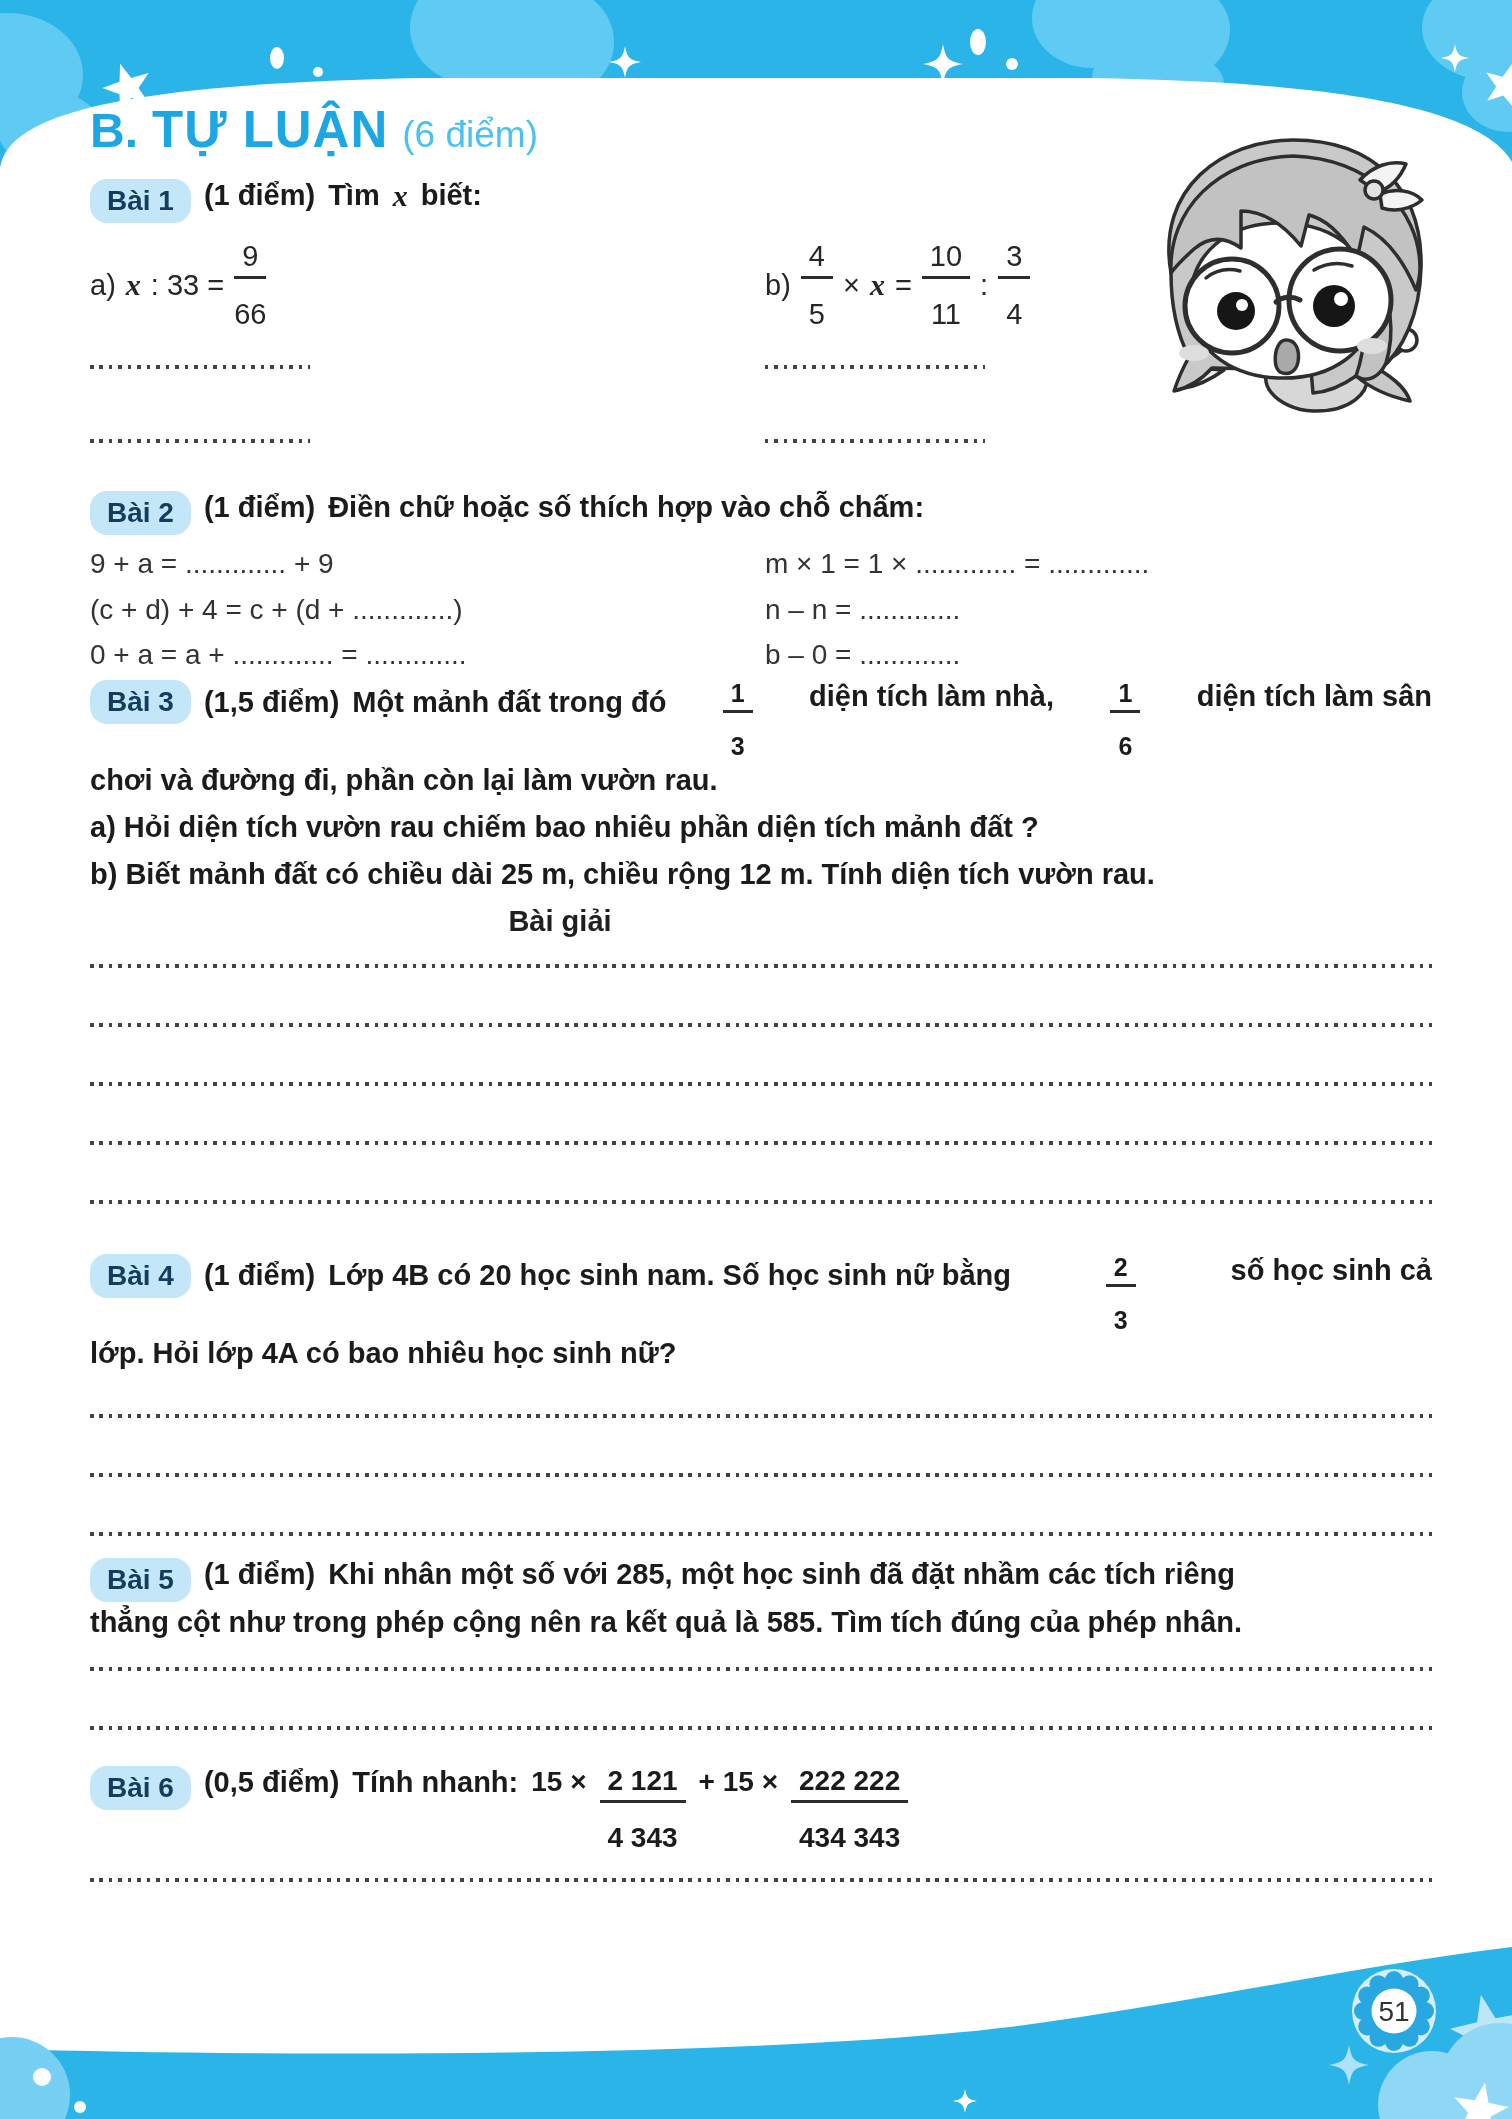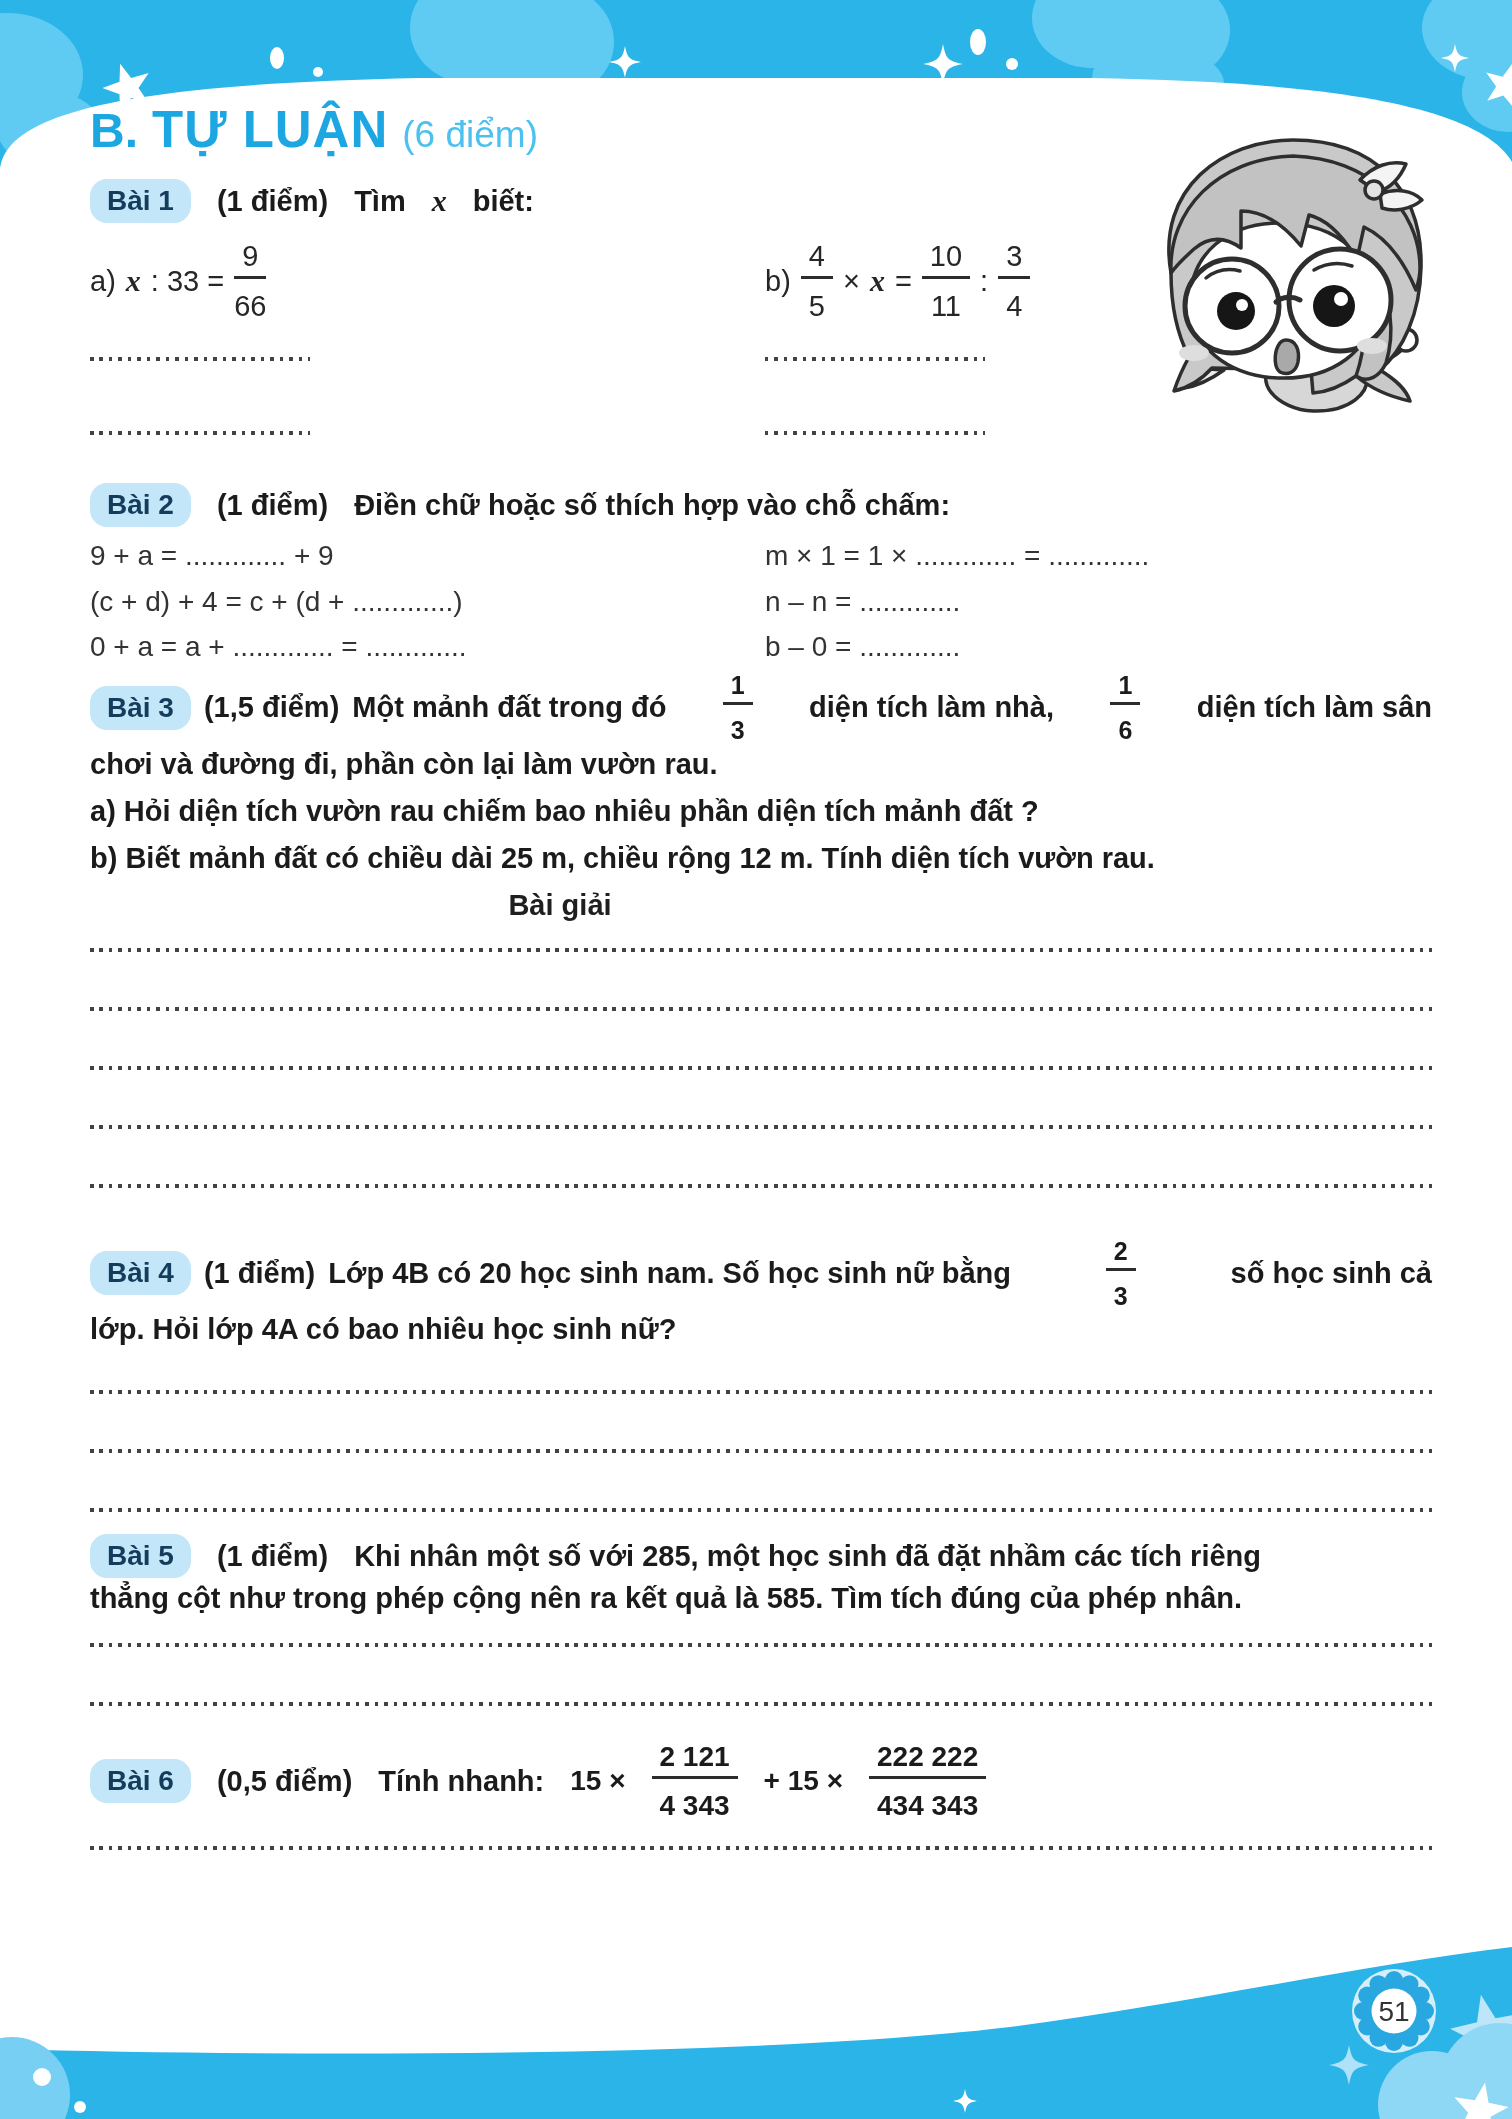--- a/index.html
+++ b/index.html
@@ -12,35 +12,35 @@
   .content{position:absolute;left:90px;top:98px;width:1342px;}
 
   .title{display:flex;align-items:baseline;gap:14px;margin:2px 0 20px 0;}
   .t-pre{font-size:48px;font-weight:800;color:#1CA7E2;}
   .t-main{font-size:51px;font-weight:800;color:#1CA7E2;letter-spacing:1px;}
   .t-pts{font-size:37px;font-weight:400;color:#4CC1EF;}
 
   .badge{background:#C3E7F8;color:#143C5C;font-weight:700;font-size:28px;
          padding:6px 17px;border-radius:17px;white-space:nowrap;line-height:1.15;}
 
-  .phead{display:flex;align-items:center;gap:26px;font-size:29px;font-weight:700;color:#1b1b1b;}
+  .phead{display:flex;align-items:flex-start;gap:13px;font-size:29px;font-weight:700;color:#1b1b1b;}
   .phead .seg{white-space:nowrap;}
   .spread{justify-content:space-between;flex-wrap:nowrap;}
   .grp{display:flex;align-items:center;gap:13px;white-space:nowrap;}
 
   .mvar{font-family:"Liberation Serif","DejaVu Serif",serif;font-style:italic;
         font-weight:600;font-size:30px;}
 
   .two-col{display:grid;grid-template-columns:675px 1fr;align-items:center;}
   .eq{display:flex;align-items:center;gap:10px;font-size:29px;font-weight:400;color:#262626;}
   .eqrow{margin-top:18px;}
 
   .frac{display:inline-flex;flex-direction:column;align-items:center;text-align:center;line-height:1.05;}
   .frac .num{display:block;padding:0 8px 4px;border-bottom:3px solid #2c2c2c;}
-  .frac .den{display:block;padding-top:12px;}
+  .frac .den{display:block;padding-top:20px;}
   .frac.small{font-size:25px;font-weight:700;}
   .frac.bold{font-weight:700;}
 
   .dotsrow{margin-top:36px;}
   .dotsrow2{margin-top:70px;}
   .dotline{height:4px;width:100%;
     background-image:repeating-linear-gradient(90deg,#424242 0 3.5px,transparent 3.5px 9.5px);}
   .dotline.short{width:220px;}
   .ans .dotline{margin-top:55px;}
   .ans .dotline:first-child{margin-top:26px;}

